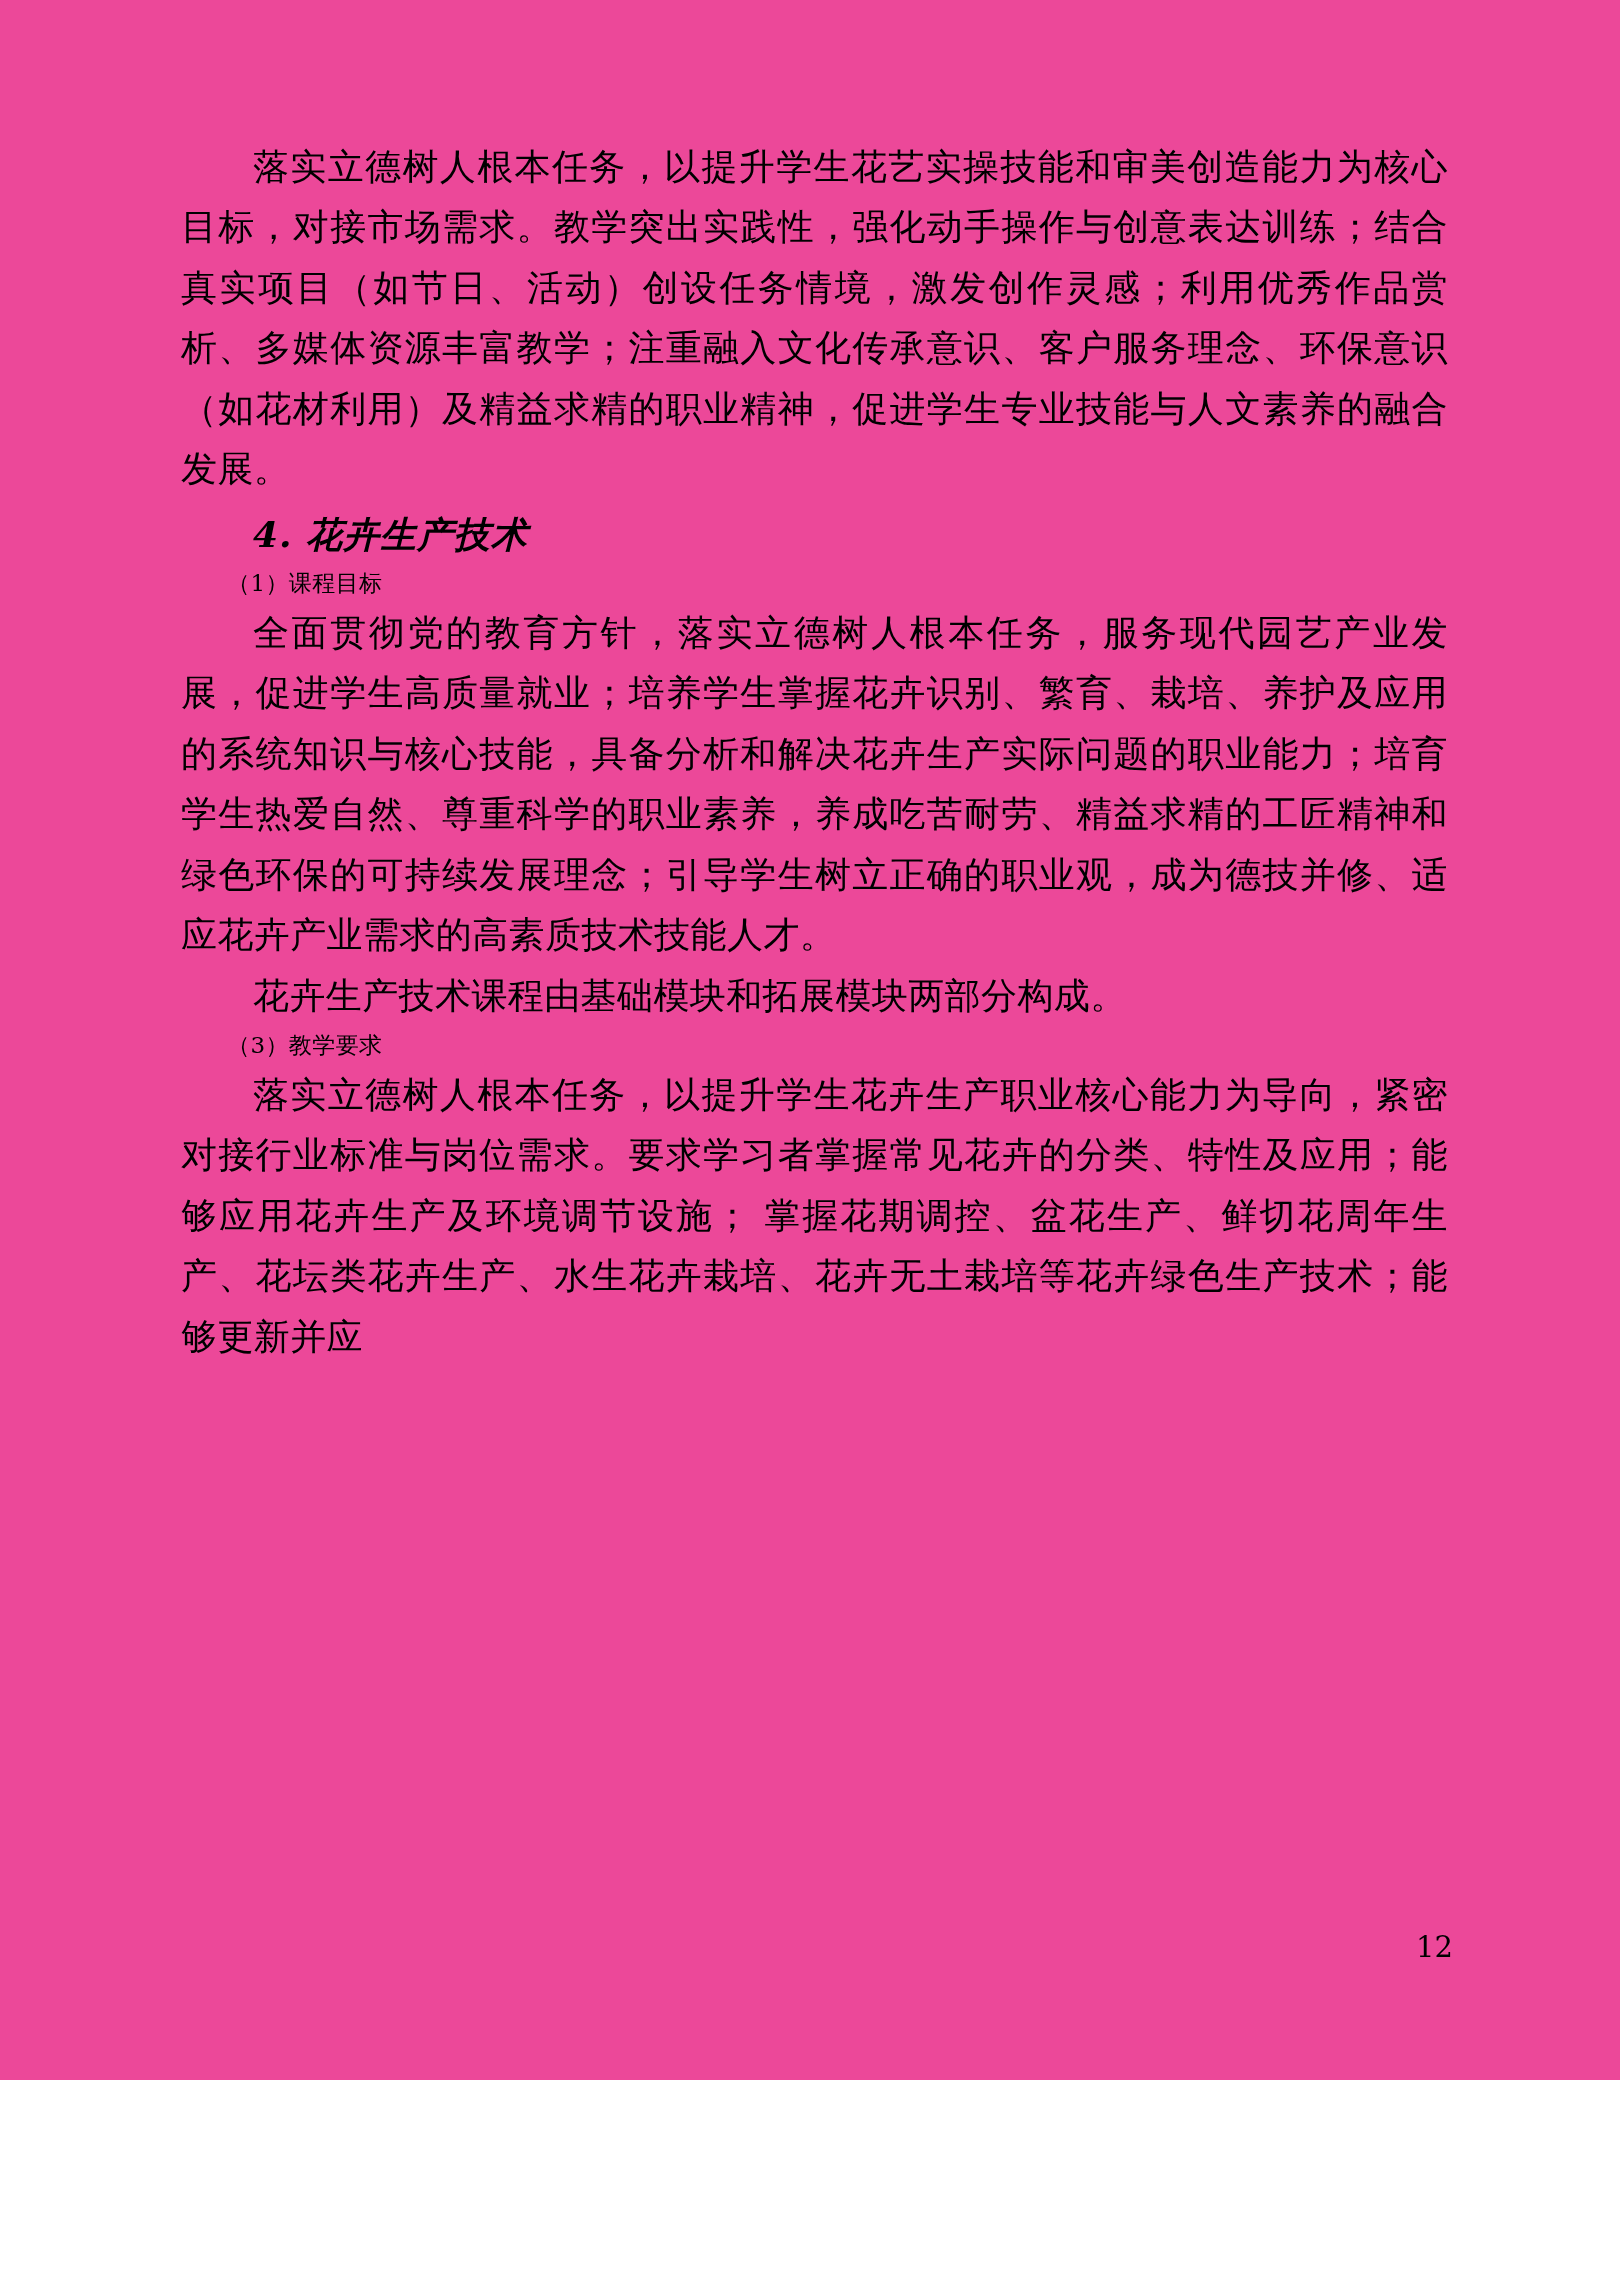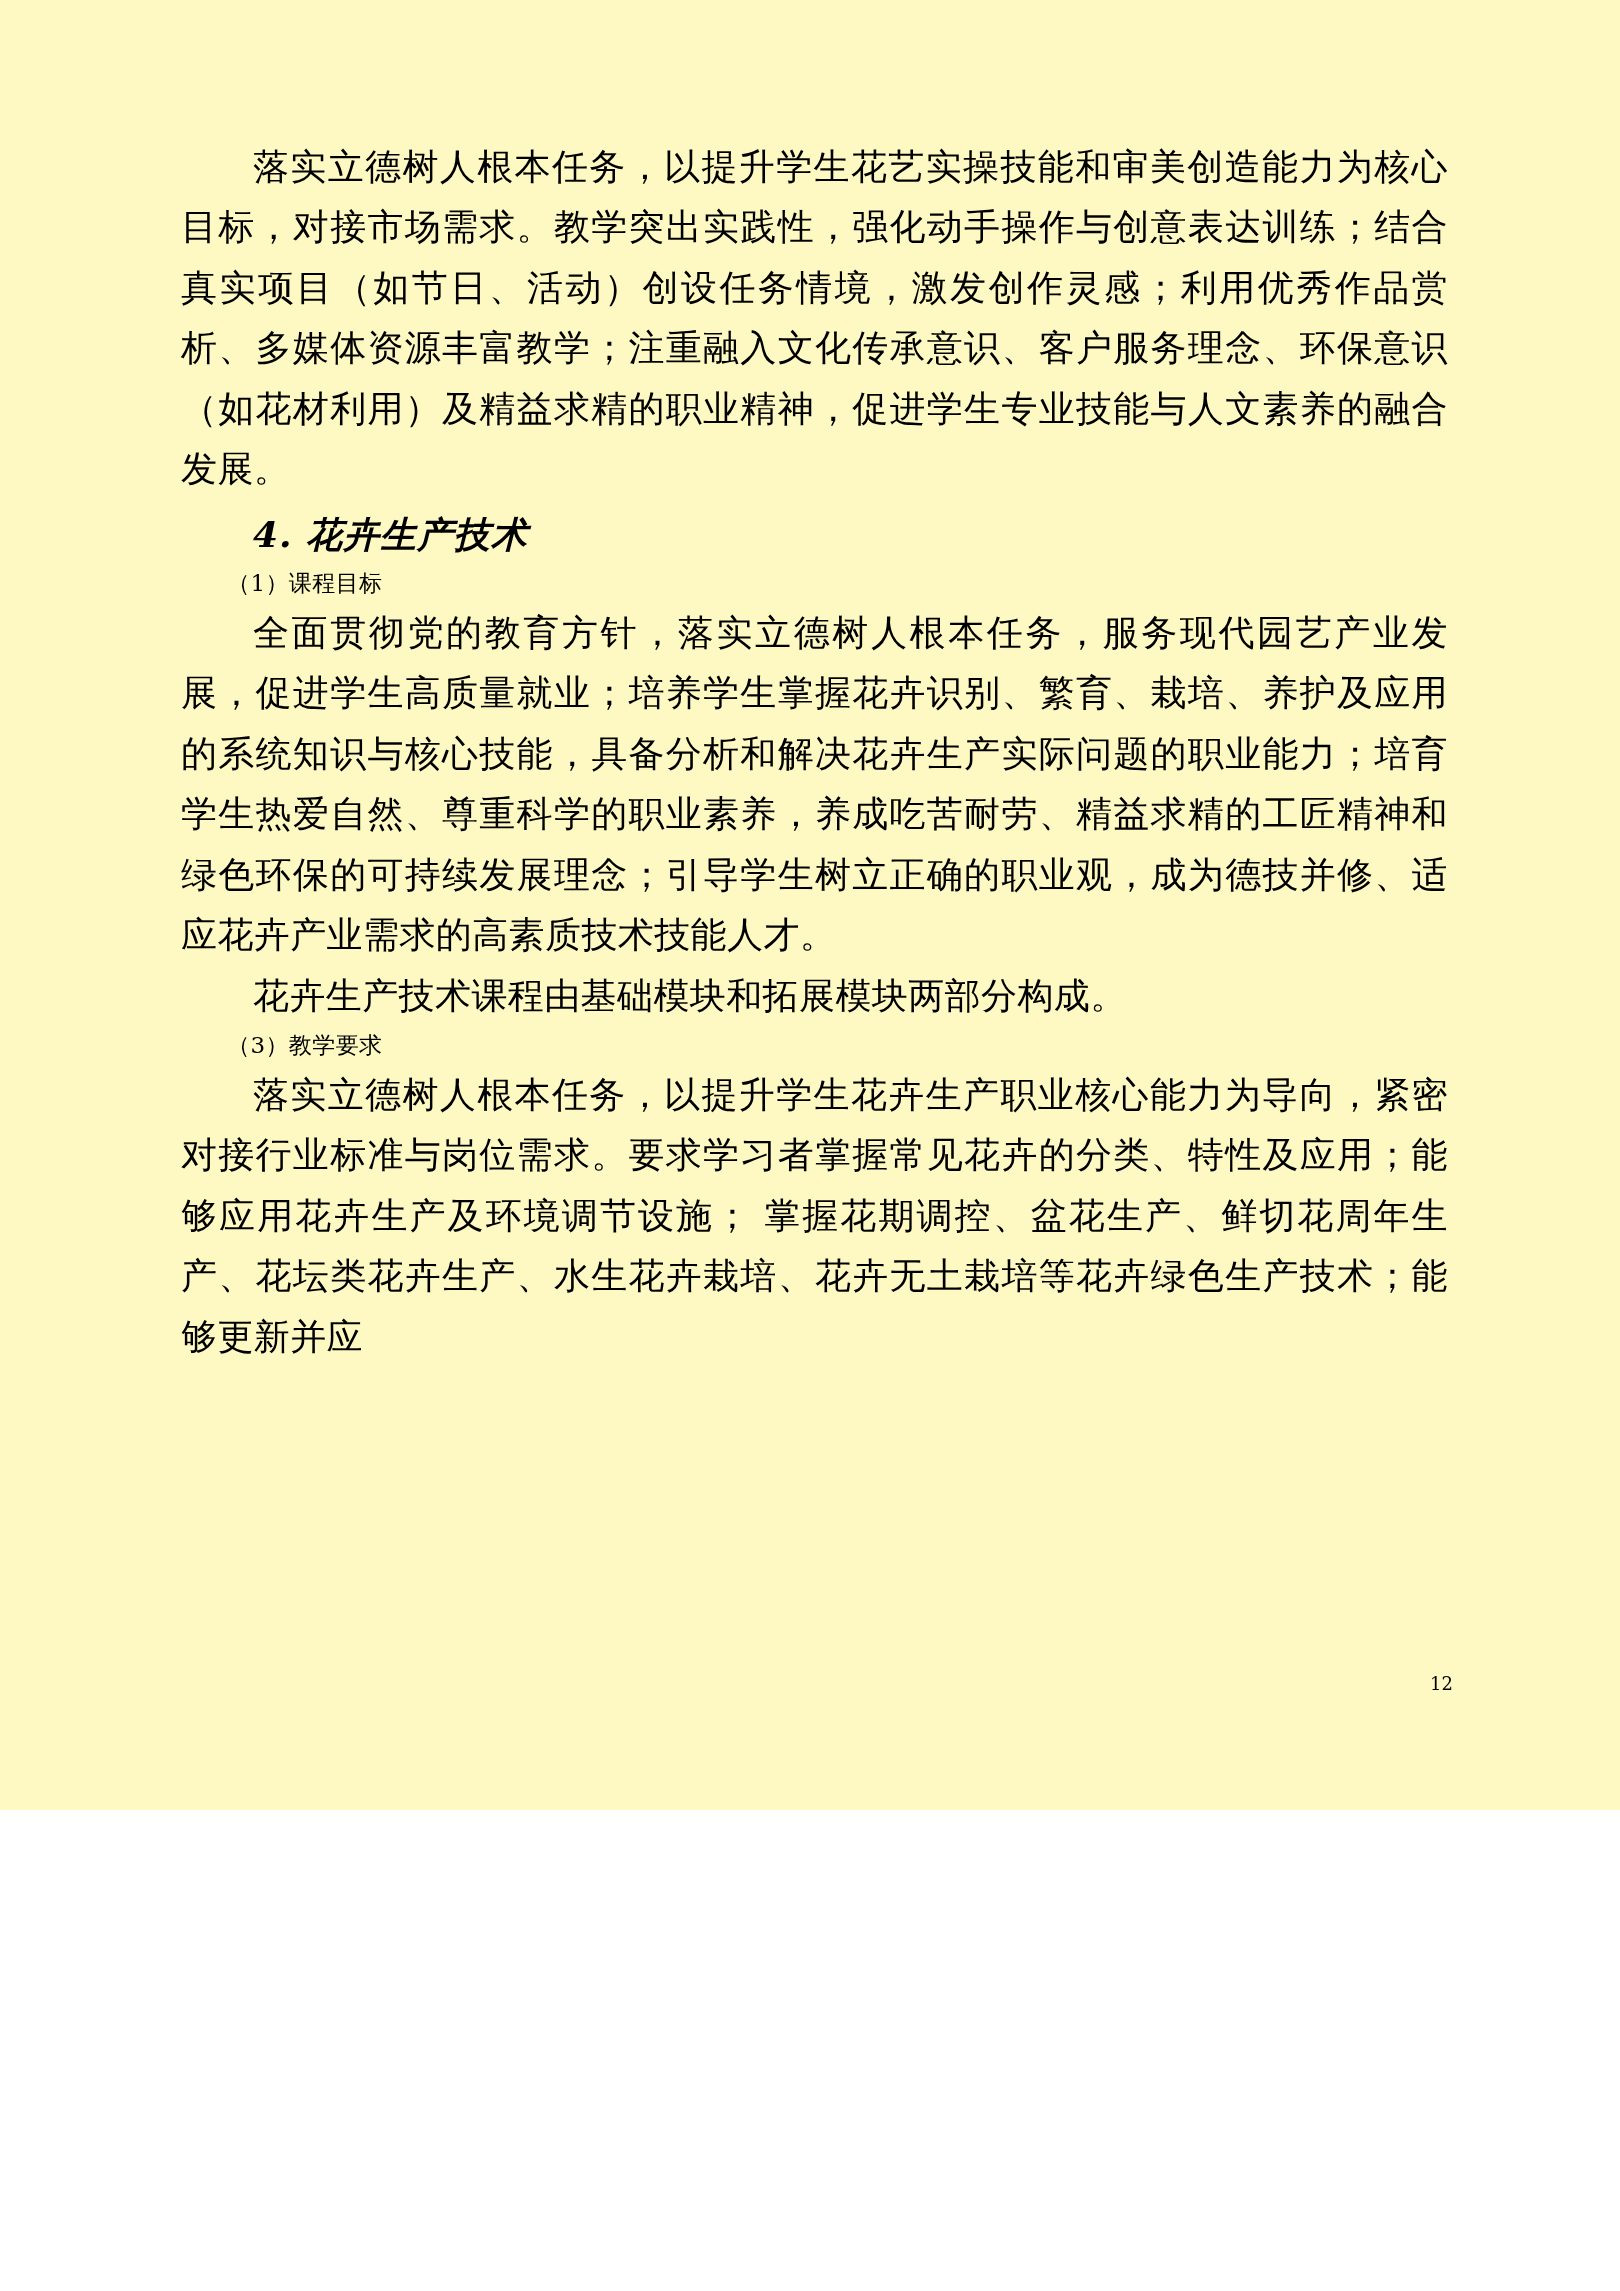--- a/index.html
+++ b/index.html
@@ -3,22 +3,22 @@
 <meta charset="utf-8">
 <style>
   html, body {
     margin: 0;
     padding: 0;
     background: #ffffff;
   }
   .page {
     position: relative;
     width: 1620px;
-    height: 1810px;
-    background: #fef9c3;
+    height: 2080px;
+    background: #ec4899;
     margin: 0 auto;
     box-sizing: border-box;
     padding: 137px 172px 88px 181px;
     font-family: "DejaVu Serif", "Liberation Serif", serif;
     color: #000000;
   }
   .body-text {
     font-size: 36px;
     line-height: 1.68;
     text-align: justify;
@@ -41,21 +41,21 @@
   .subheading {
     font-size: 23px;
     line-height: 1.68;
     text-indent: 2em;
     margin: 0;
   }
   .page-number {
     position: absolute;
     right: 167px;
     bottom: 116px;
-    font-size: 18px;
+    font-size: 29px;
     font-family: "DejaVu Serif", "Liberation Serif", serif;
     color: #000000;
   }
 </style>
 </head>
 <body>
 
 <div class="page">
 
   <div class="body-text">

